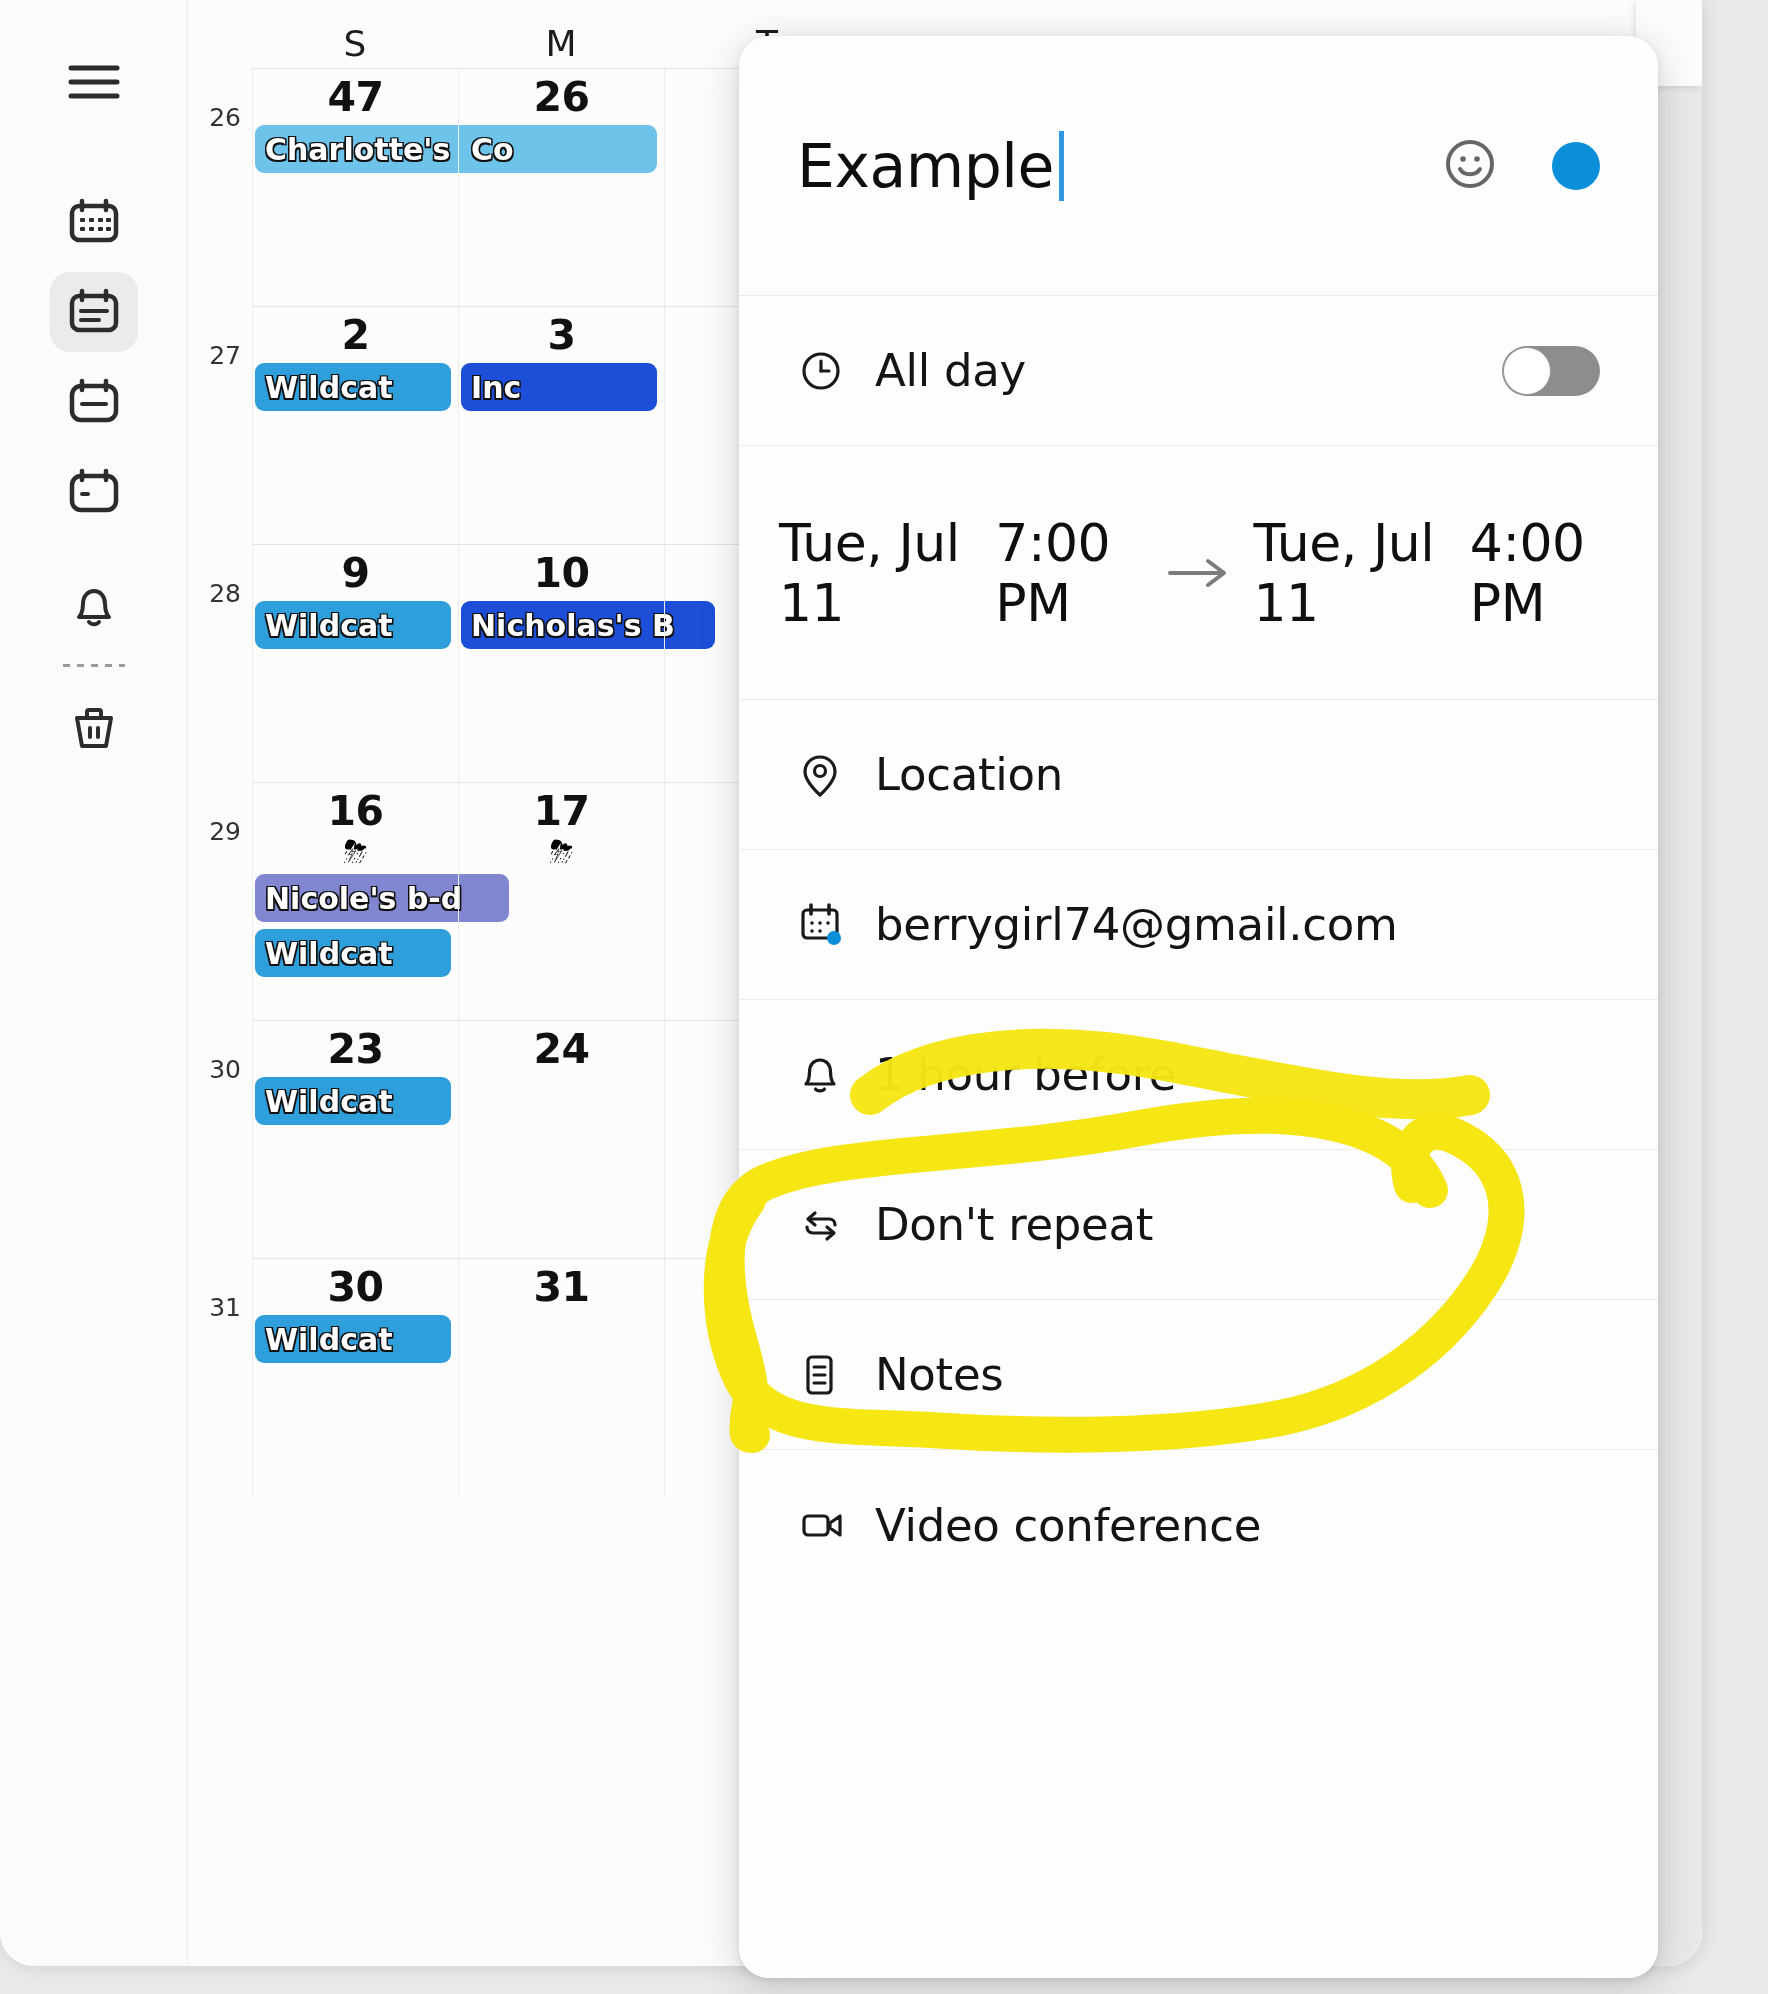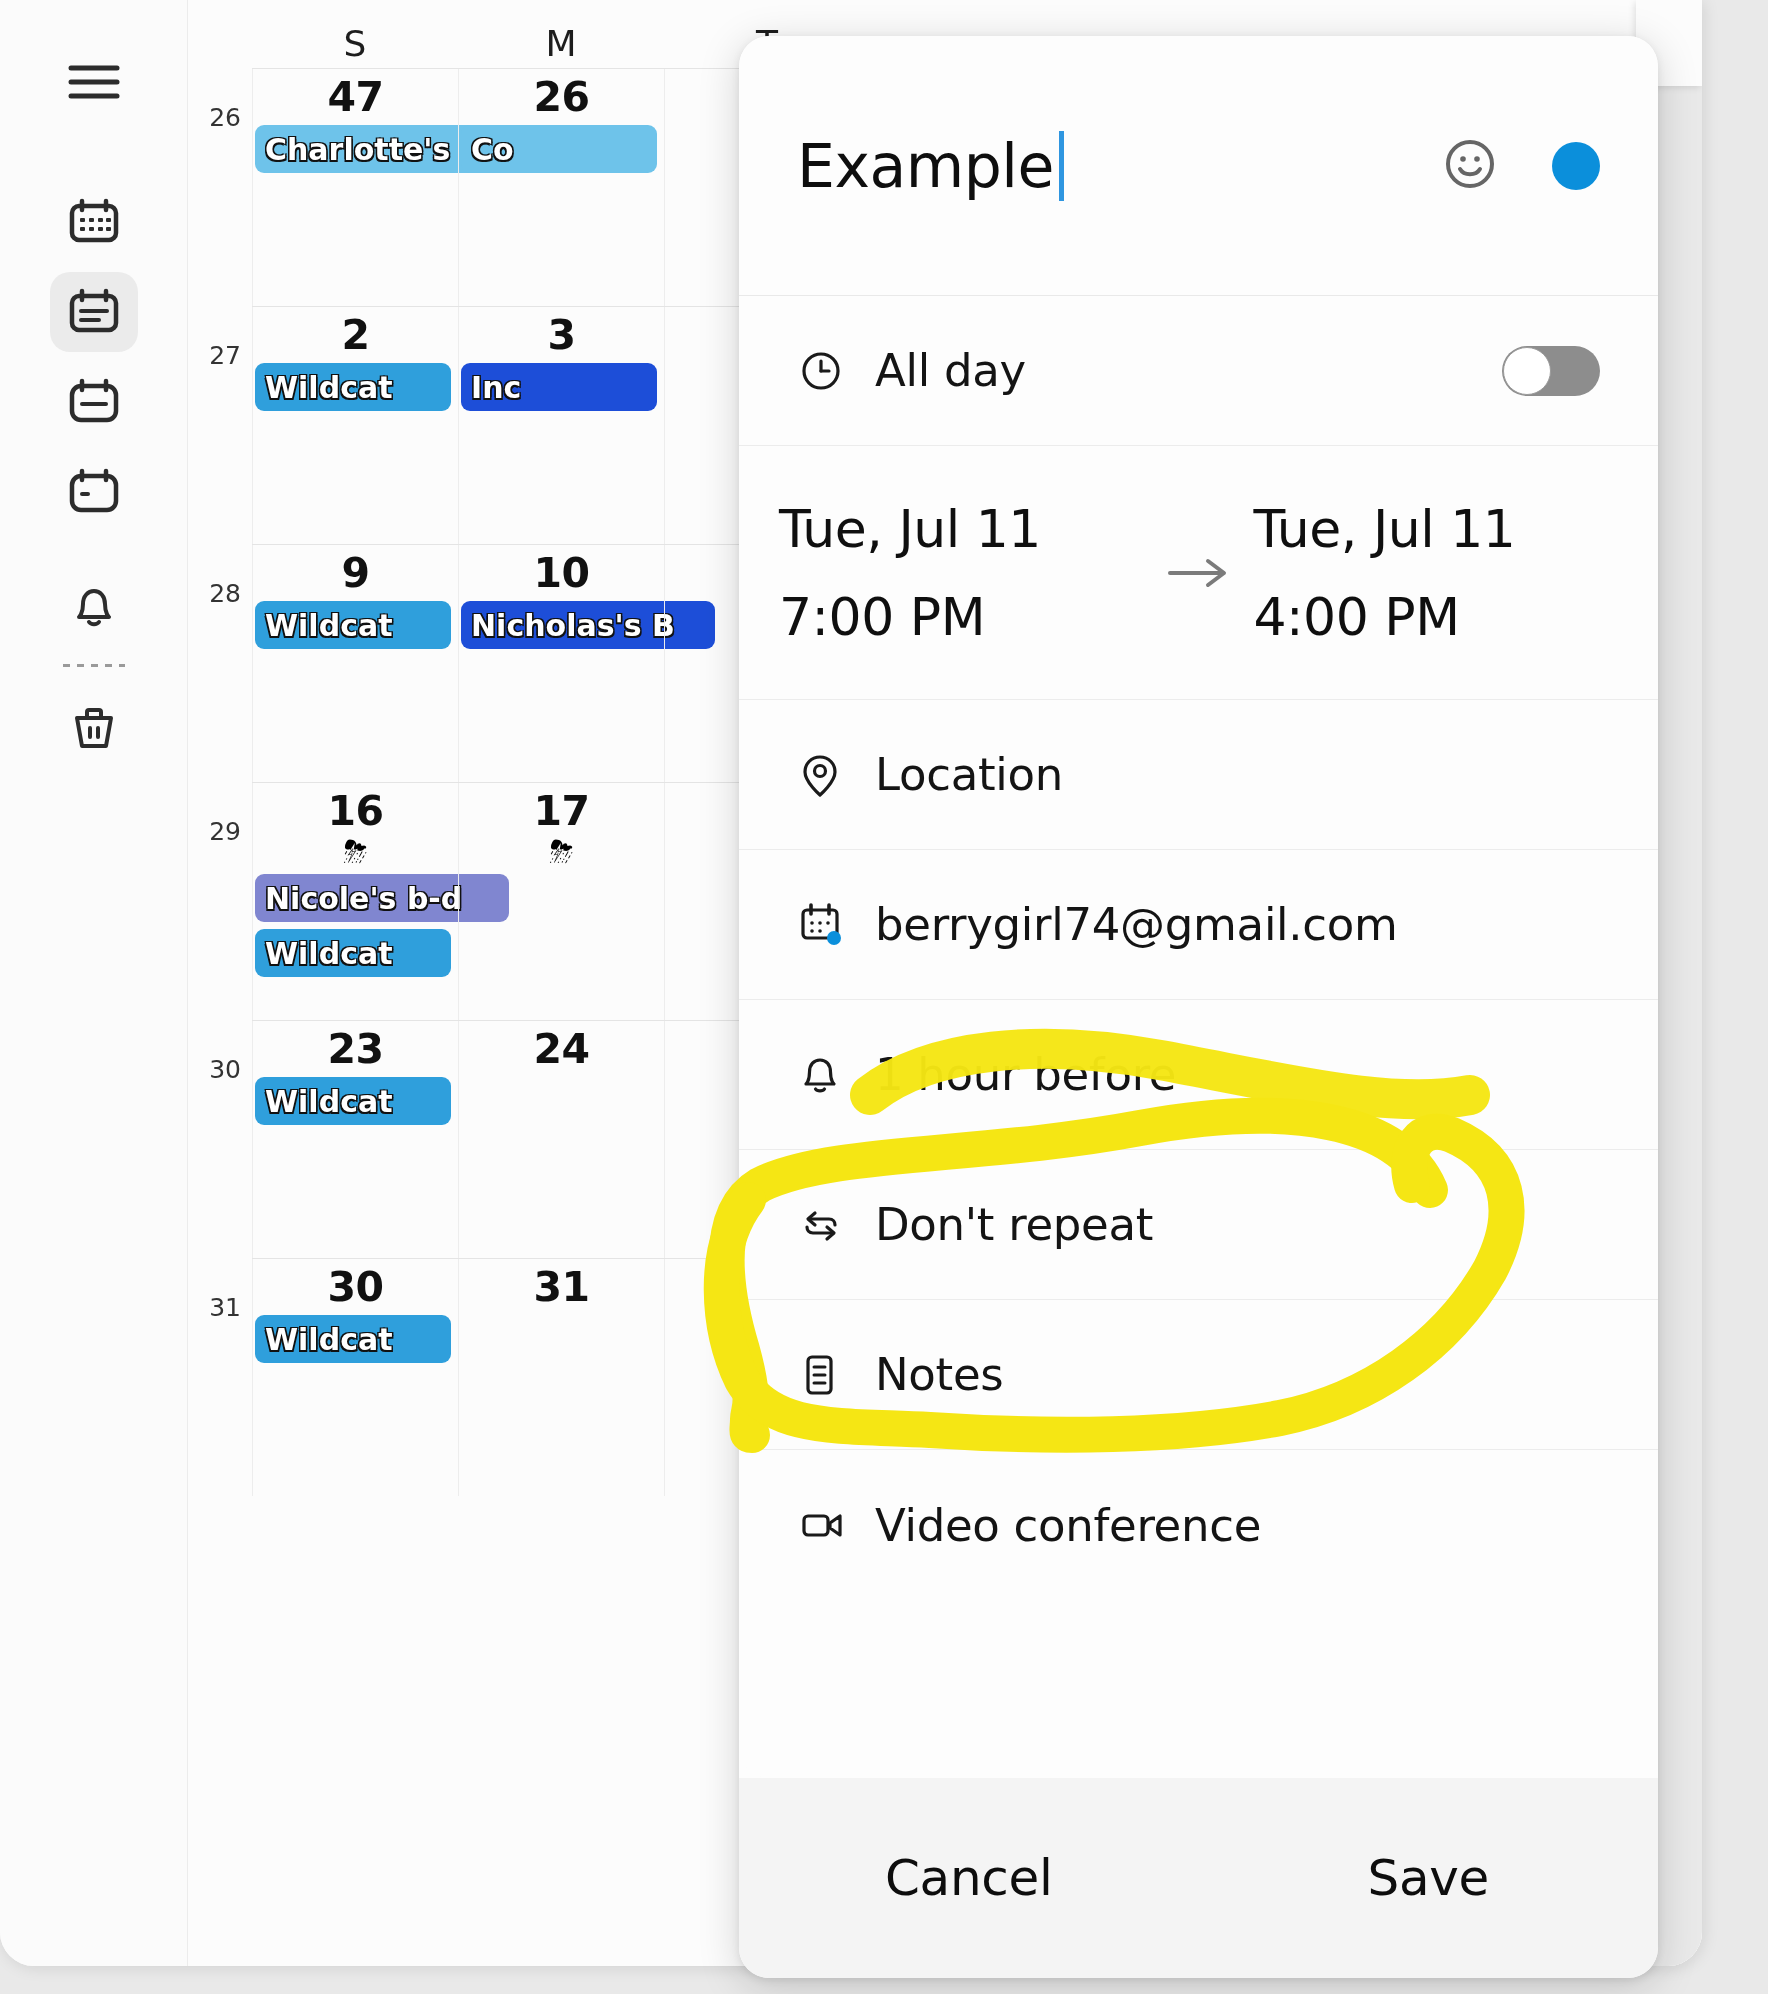--- a/index.html
+++ b/index.html
@@ -262,21 +262,21 @@
   .dt-block {
     display: flex;
     align-items: center;
     height: 254px;
     padding: 0 40px;
     border-bottom: 1px solid #ececec;
   }
   .dt-col {
     flex: 1;
     display: flex;
-    flex-direction: column;
+    align-items: center;
     gap: 28px;
     cursor: pointer;
   }
   .dt-date { font-size: 52px; color: #0f0f0f; letter-spacing: -0.5px; }
   .dt-time { font-size: 52px; color: #0f0f0f; letter-spacing: -0.5px; }
   .dt-arrow {
     width: 110px; flex: none;
     display: flex; align-items: center; justify-content: center;
     color: #777;
   }
@@ -661,24 +661,20 @@
         <div class="ico">
           <svg width="52" height="44" viewBox="0 0 52 44">
             <rect x="7" y="13" width="24" height="19" rx="4" fill="none" stroke="#1a1a1a" stroke-width="3.2"></rect>
             <path d="M33 20 L43 13 L43 32 L33 25 Z" fill="none" stroke="#1a1a1a" stroke-width="3.2" stroke-linejoin="round"></path>
           </svg>
         </div>
         <div class="lbl">Video conference</div>
       </div>
     </div>
 
-    <div class="footer-bar">
-      <div class="footer-btn">Cancel</div>
-      <div class="footer-btn">Save</div>
-    </div>
   </div>
 
   <svg class="annot" viewBox="0 0 1768 1994">
 
     <path d="M870 1095 C930 1048 1040 1038 1160 1060 C1290 1084 1390 1110 1470 1095" fill="none" stroke="#f5e614" stroke-width="40" stroke-linecap="round" opacity="0.97"></path>
 
     <path d="M1430 1190
              C1400 1120 1290 1100 1140 1128
              C 980 1158  830 1150  760 1185
              C 710 1215  727 1300  742 1350

